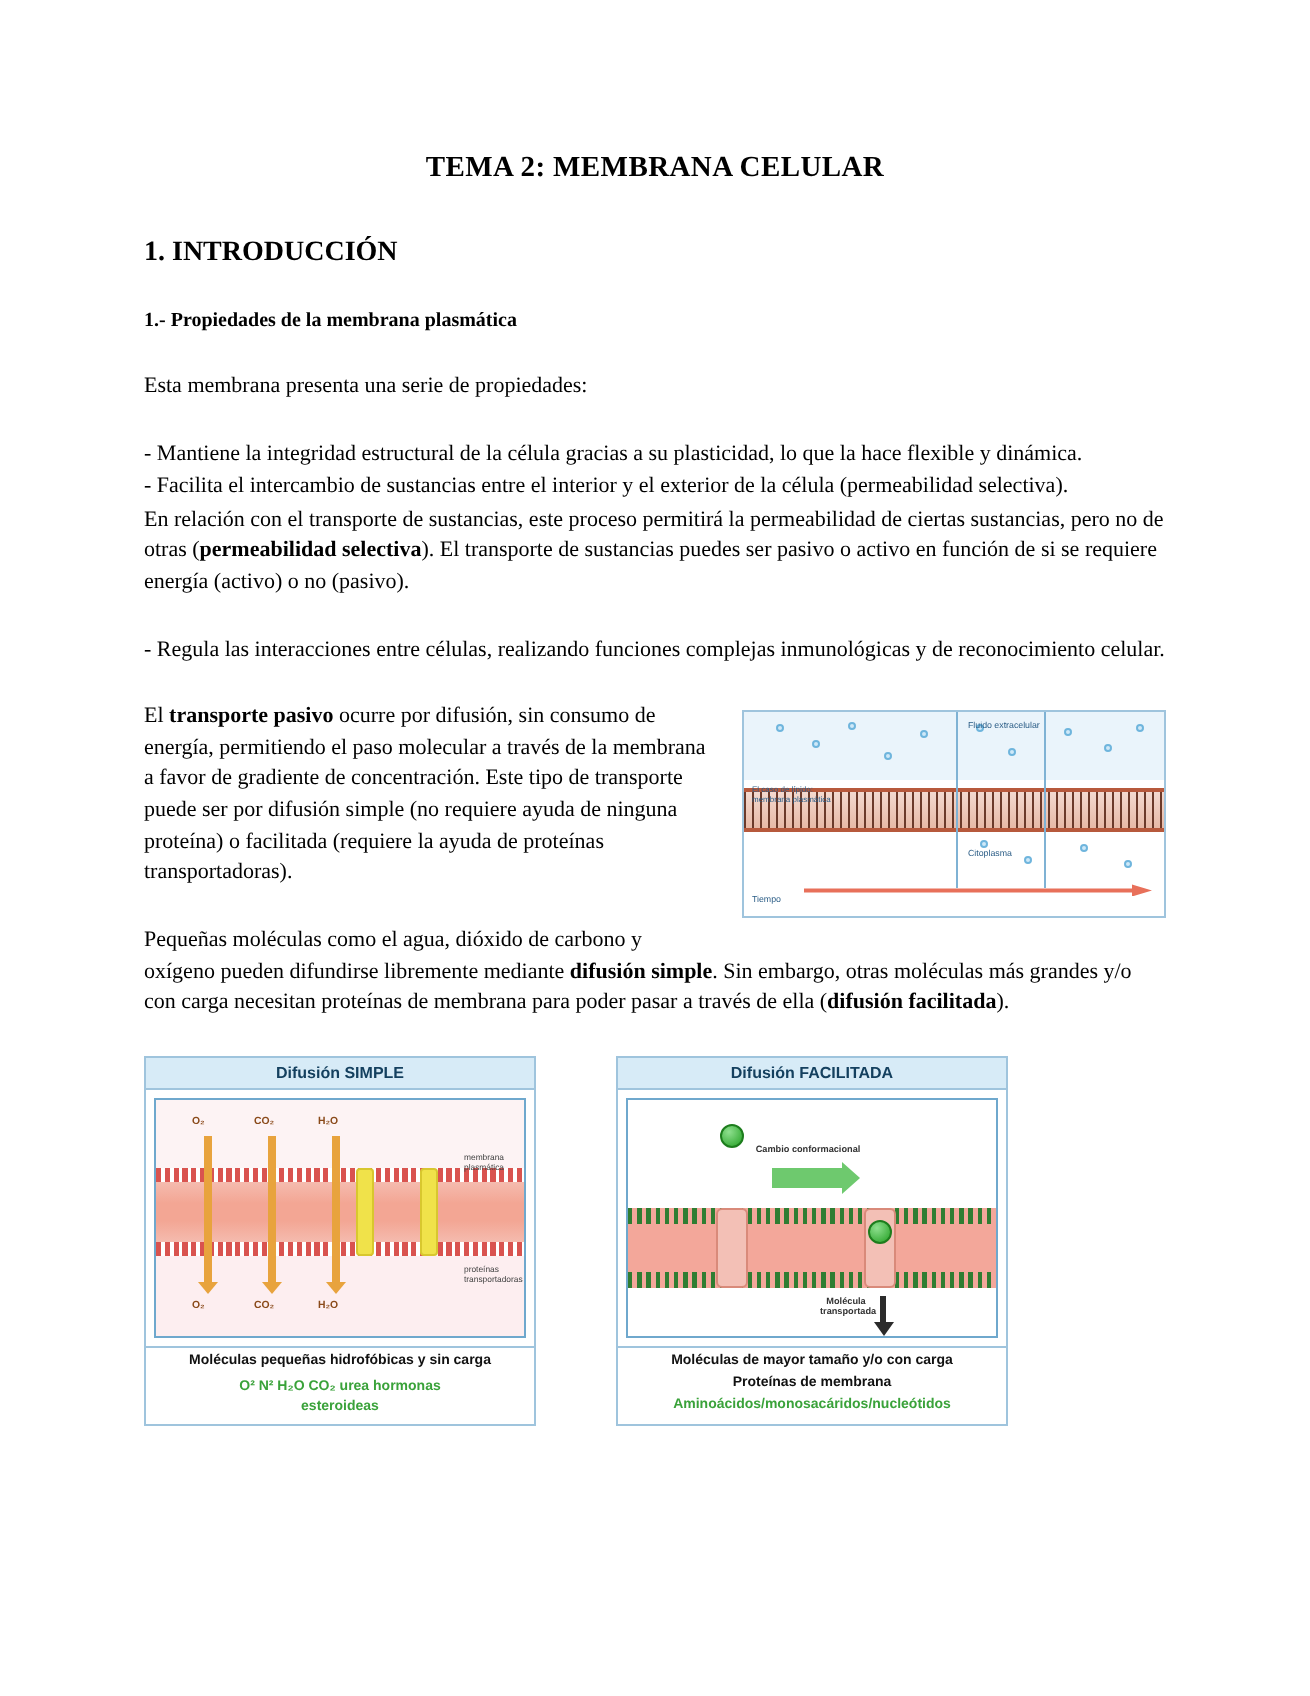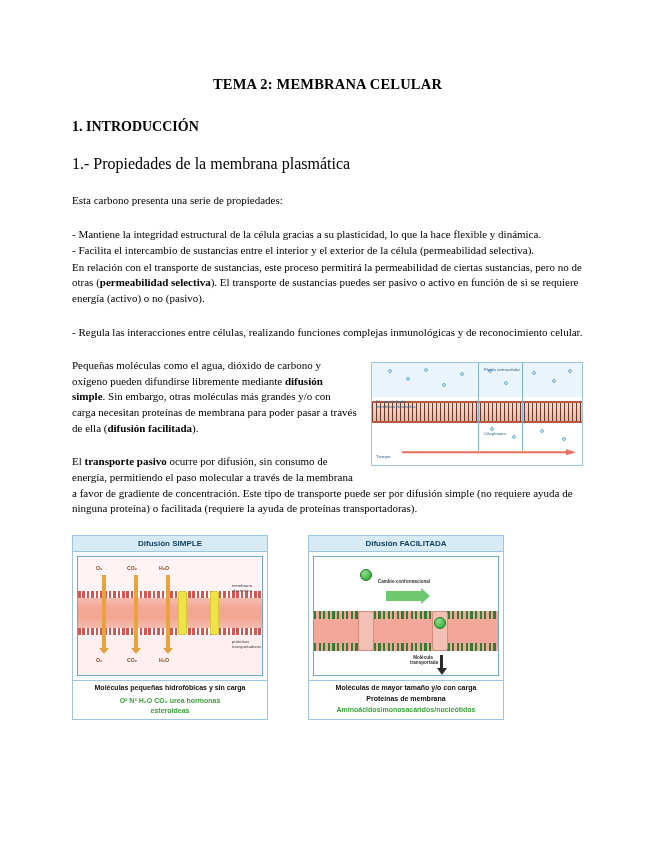--- a/index.html
+++ b/index.html
@@ -24,22 +24,22 @@
     font-size: 14.5px;
     letter-spacing: .2px;
     margin: 14px 0 26px 0;
   }
   h2.section {
     font-weight: bold;
     font-size: 14px;
     margin: 0 0 20px 0;
   }
   h3.subsection {
-    font-weight: normal;
-    font-size: 16px;
+    font-weight: bold;
+    font-size: 10px;
     margin: 0 0 20px 0;
   }
   p.body {
     font-size: 11px;
     line-height: 1.42;
     margin: 0 0 18px 0;
     text-align: left;
   }
   p.list { margin: 0 0 1px 0; }
   b { font-weight: bold; }
@@ -172,21 +172,21 @@
 
 <div class="page">
 
   <h1 class="doc-title">TEMA 2: MEMBRANA CELULAR</h1>
 
   <h2 class="section">1. INTRODUCCIÓN</h2>
 
   <h3 class="subsection">1.- Propiedades de la membrana plasmática</h3>
 
 
-  <p class="body">Esta carbono presenta una serie de propiedades:</p>
+  <p class="body">Esta membrana presenta una serie de propiedades:</p>
 
   <p class="body list">- Mantiene la integridad estructural de la célula gracias a su plasticidad, lo que la hace flexible y dinámica.</p>
   <p class="body list">- Facilita el intercambio de sustancias entre el interior y el exterior de la célula (permeabilidad selectiva).</p>
   <p class="body"><span>En relación con el transporte de sustancias, este proceso permitirá la permeabilidad de ciertas sustancias, pero no de otras (</span><b>permeabilidad selectiva</b><span>). El transporte de sustancias puedes ser pasivo o activo en función de si se requiere energía (activo) o no (pasivo).</span></p>
 
   <p class="body">- Regula las interacciones entre células, realizando funciones complejas inmunológicas y de reconocimiento celular.</p>
 
   <div class="fig-float">
     <div class="ec"></div>
     <div class="bilayer"></div>
@@ -207,23 +207,23 @@
     <div class="dot" style="left:140px; top:72px"></div>
     <div class="dot" style="left:168px; top:66px"></div>
     <div class="dot" style="left:190px; top:74px"></div>
     <div class="lbl" style="left:112px; top:4px; font-size:4.4px;">Fluido extracelular</div>
     <div class="lbl" style="left:4px; top:36px; width:40px; font-size:4px;">El caso de lípido: membrana plasmática</div>
     <div class="lbl" style="left:112px; top:68px; font-size:4.4px;">Citoplasma</div>
     <div class="arrow-time"></div>
     <div class="lbl" style="left:4px; bottom:6px; font-size:4.4px;">Tiempo</div>
   </div>
 
+  <p class="body"><span>El </span><b>transporte pasivo</b><span> ocurre por difusión, sin consumo de energía, permitiendo el paso molecular a través de la membrana a favor de gradiente de concentración. Este tipo de transporte puede ser por difusión simple (no requiere ayuda de ninguna proteína) o facilitada (requiere la ayuda de proteínas transportadoras).</span></p>
+
   <p class="body"><span>Pequeñas moléculas como el agua, dióxido de carbono y oxígeno pueden difundirse libremente mediante </span><b>difusión simple</b><span>. Sin embargo, otras moléculas más grandes y/o con carga necesitan proteínas de membrana para poder pasar a través de ella (</span><b>difusión facilitada</b><span>).</span></p>
-
-  <p class="body"><span>El </span><b>transporte pasivo</b><span> ocurre por difusión, sin consumo de energía, permitiendo el paso molecular a través de la membrana a favor de gradiente de concentración. Este tipo de transporte puede ser por difusión simple (no requiere ayuda de ninguna proteína) o facilitada (requiere la ayuda de proteínas transportadoras).</span></p>
 
   <div class="fig-row">
 
     <div class="fig">
       <div class="fig-head">Difusión SIMPLE</div>
       <div class="fig-body">
         <div class="sd-outer">
           <div class="sd-top"></div>
           <div class="sd-mem">
             <div class="sd-heads" style="top:0"></div>

